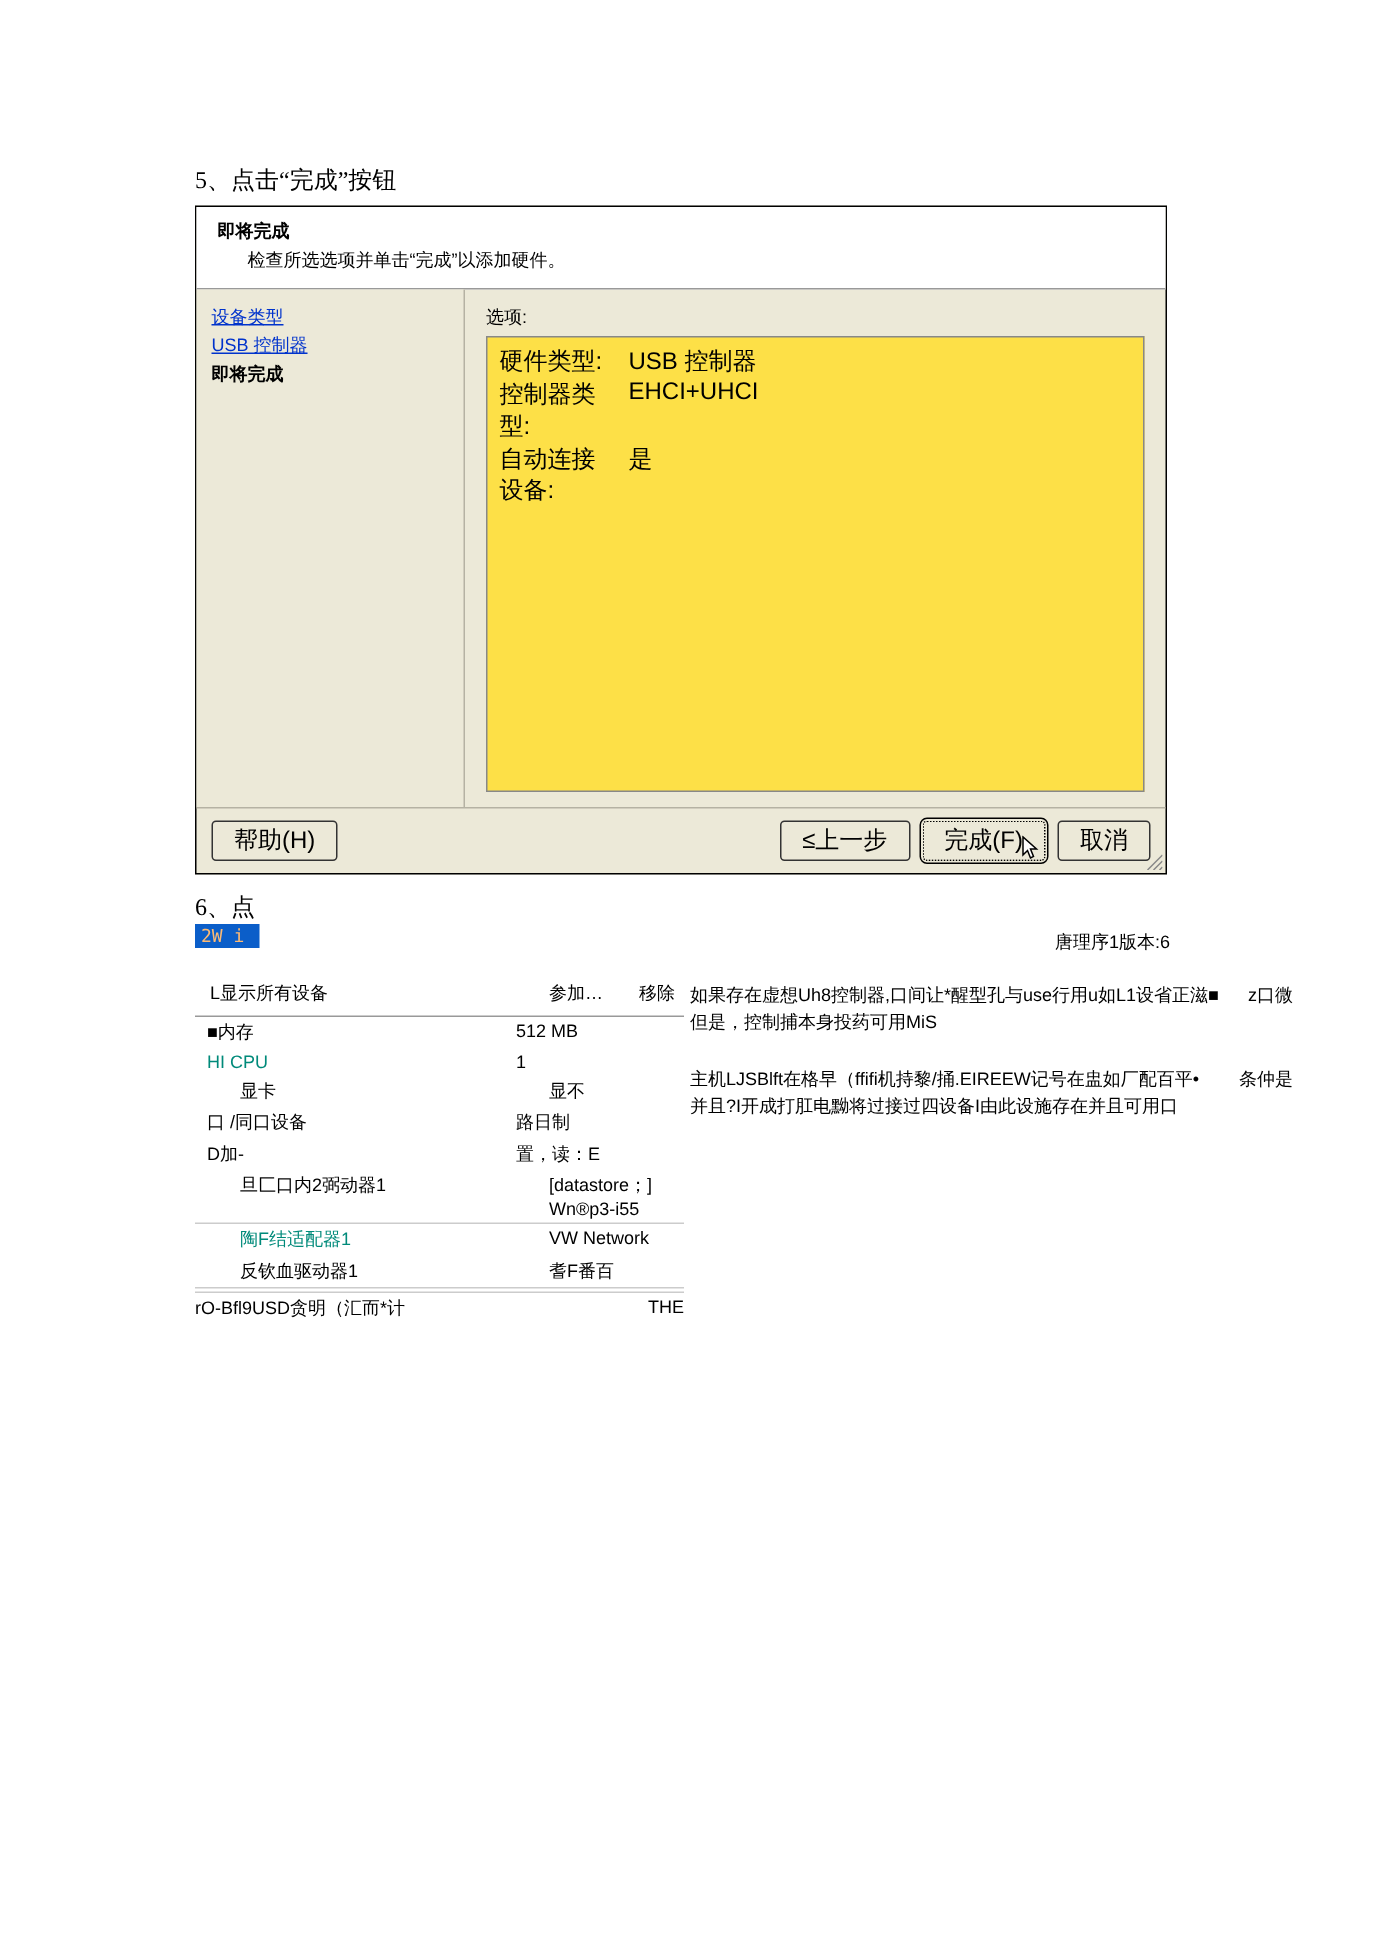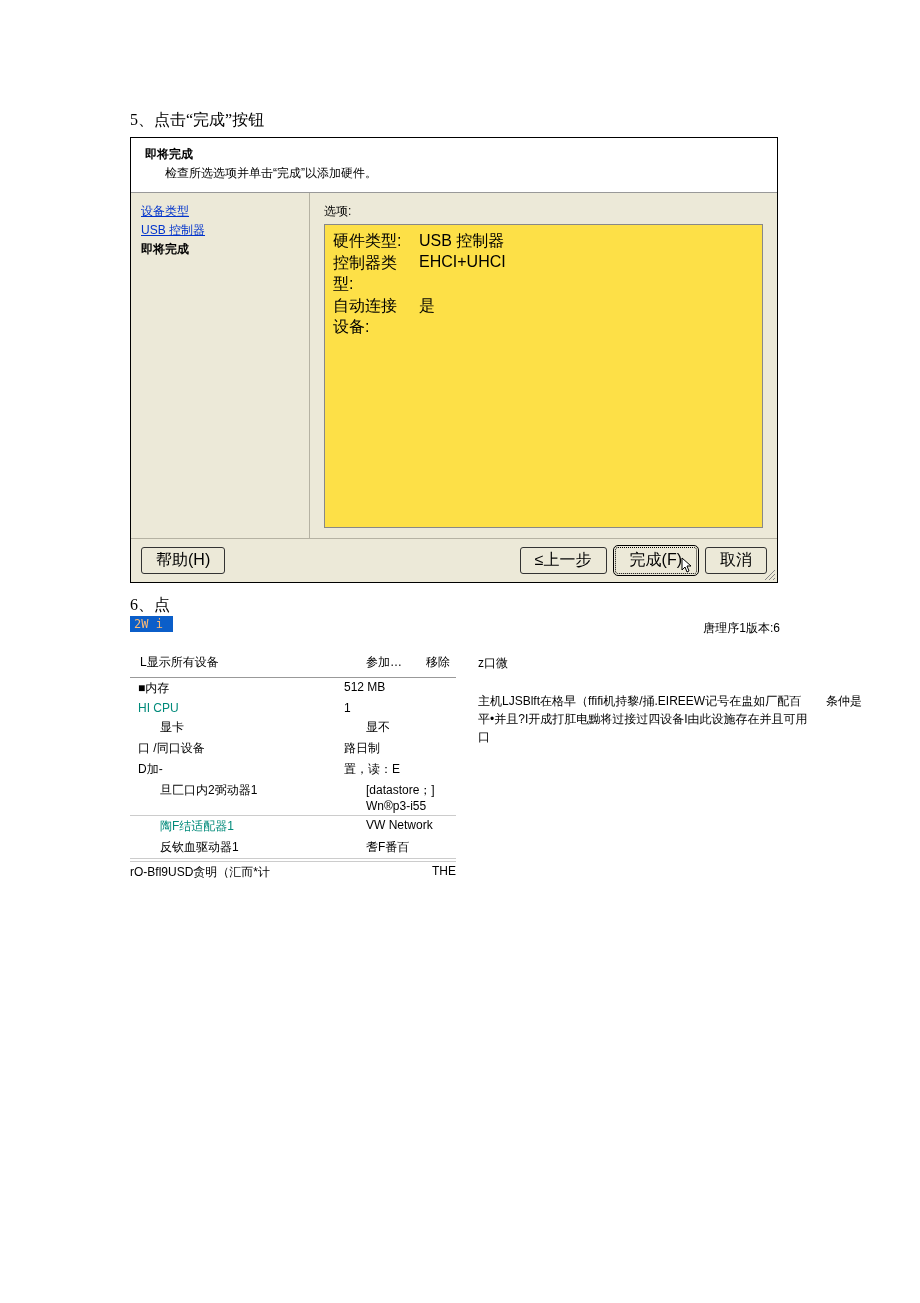--- a/index.html
+++ b/index.html
@@ -29,21 +29,21 @@
   .wbtn{background:#ece9d8;border:1px solid #333;border-radius:3px;padding:2px 14px;font-size:16px;font-family:inherit}
   .wbtn.focus{border:1px dotted #000;outline:1px solid #000;outline-offset:1px}
   .cursor{position:absolute;right:82px;bottom:4px}
   .cursor svg{width:14px;height:18px}
   .resize-grip{position:absolute;right:2px;bottom:2px;width:12px;height:12px}
   .resize-grip svg{width:12px;height:12px}
 
   .step6{margin-top:12px;font-size:16px;font-family:"SimSun",serif}
   .tab{display:inline-block;background:#0b5ec9;color:#fdba74;font-size:12px;padding:1px 10px 1px 4px;font-family:"SimSun",monospace}
   .meta-right{position:absolute;right:140px;margin-top:4px;font-size:12px}
-  .panel2{margin-top:22px;display:flex;gap:22px;font-size:12px}
+  .panel2{margin-top:22px;display:flex;gap:4px;font-size:12px}
   .col-left{width:326px}
   .hw-top{display:flex;justify-content:space-between;padding:0 6px 6px 10px}
   .hw-top .actions{display:flex;gap:24px}
   .hw-table{border-top:1px solid #999}
   .hw-header{display:flex;background:#ddd;border-bottom:1px solid #bbb}
   .hw-header .c1{width:190px;padding:3px 8px}
   .hw-header .c2{flex:1;padding:3px 8px}
   .hw-row{display:flex}
   .hw-row .c1{width:190px;padding:2px 8px}
   .hw-row .c2{flex:1;padding:2px 8px}
@@ -163,20 +163,21 @@
           </div>
       </div>
       <div class="foot-row">
         <span>rO-Bfl9USD贪明（汇而*计</span>
         <span>THE</span>
       </div>
     </div>
 
     <div class="col-right">
       <div class="para">
+        <span class="body">如果存在虚想Uh8控制器,口间让*醒型孔与use行用u如L1设省正滋■但是，控制捕本身投药可用MiS</span>
         <span class="tag">z口微</span>
       </div>
       <div class="para">
         <span class="body">主机LJSBlft在格早（ffifi机持黎/捅.EIREEW记号在盅如厂配百平•并且?I开成打肛电黝将过接过四设备I由此设施存在并且可用口</span>
         <span class="tag">条仲是</span>
       </div>
     </div>
   </div>
 
 </div>

